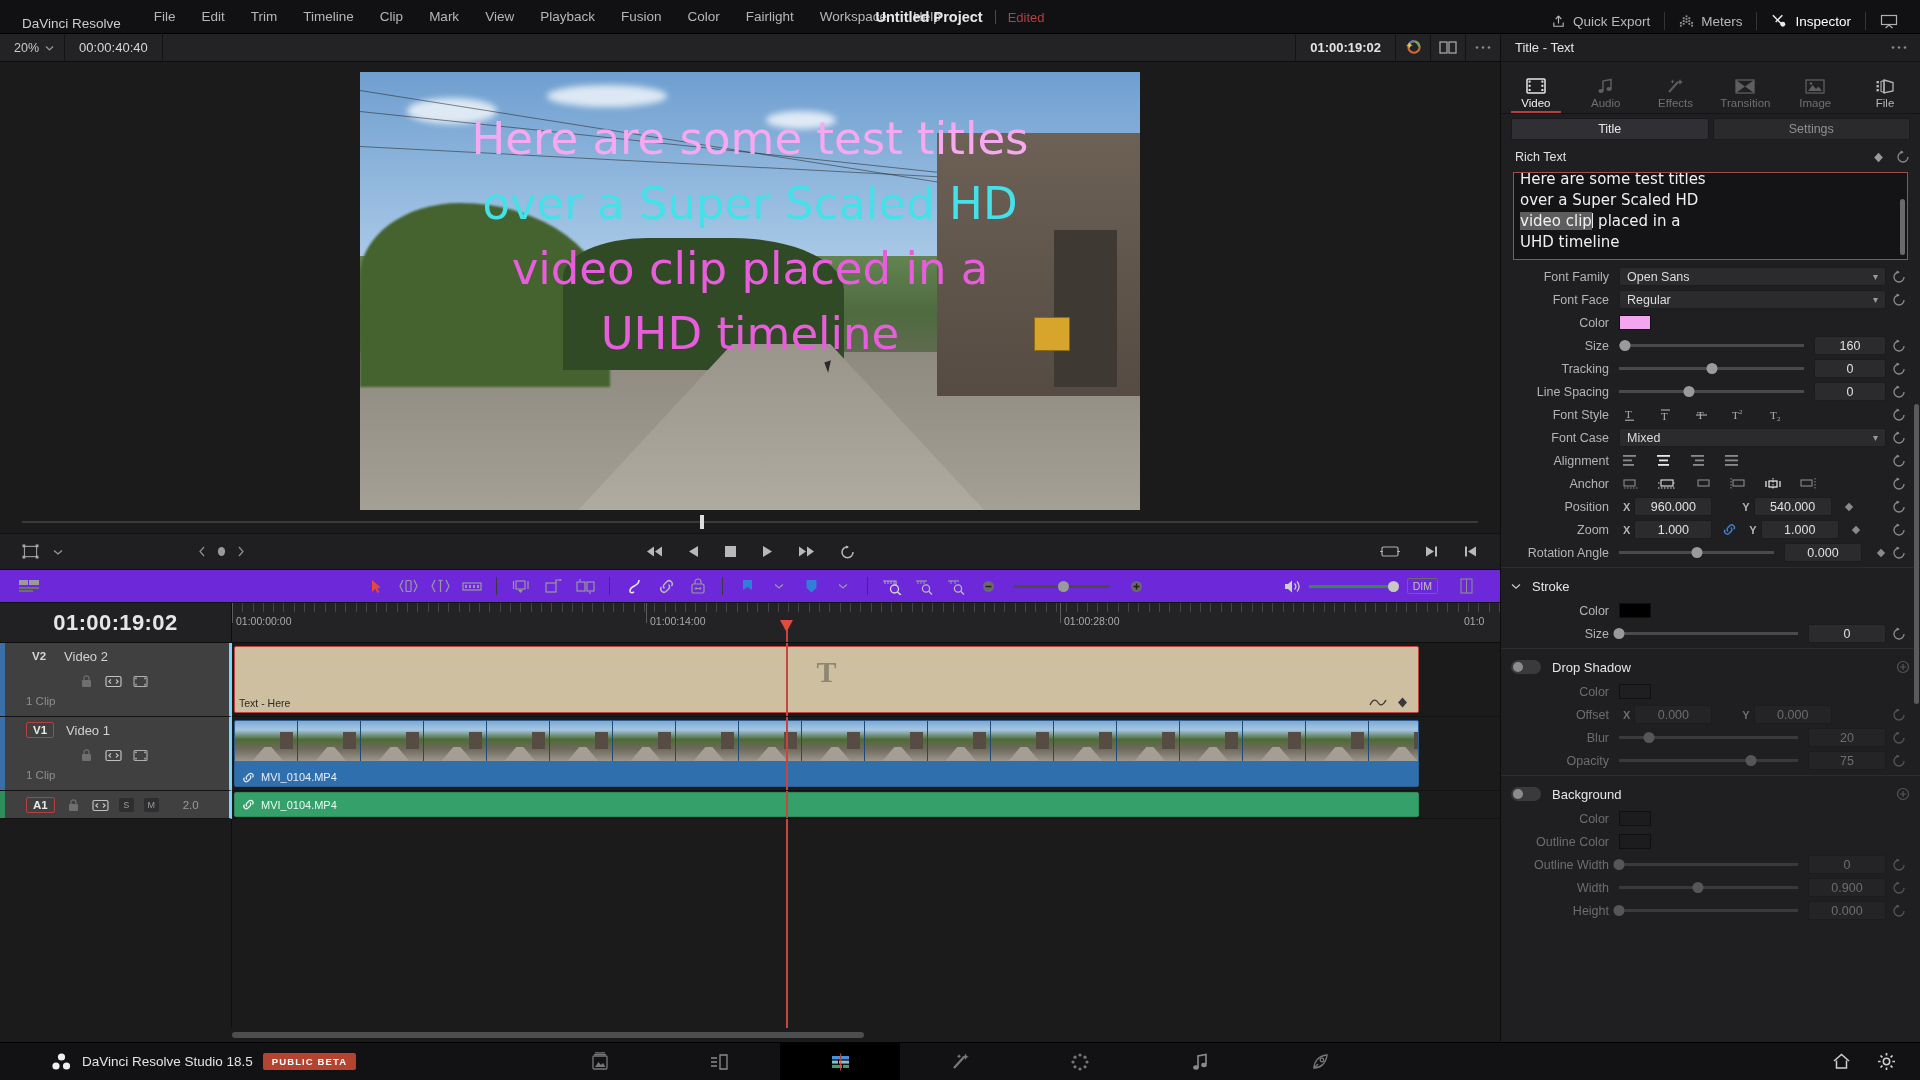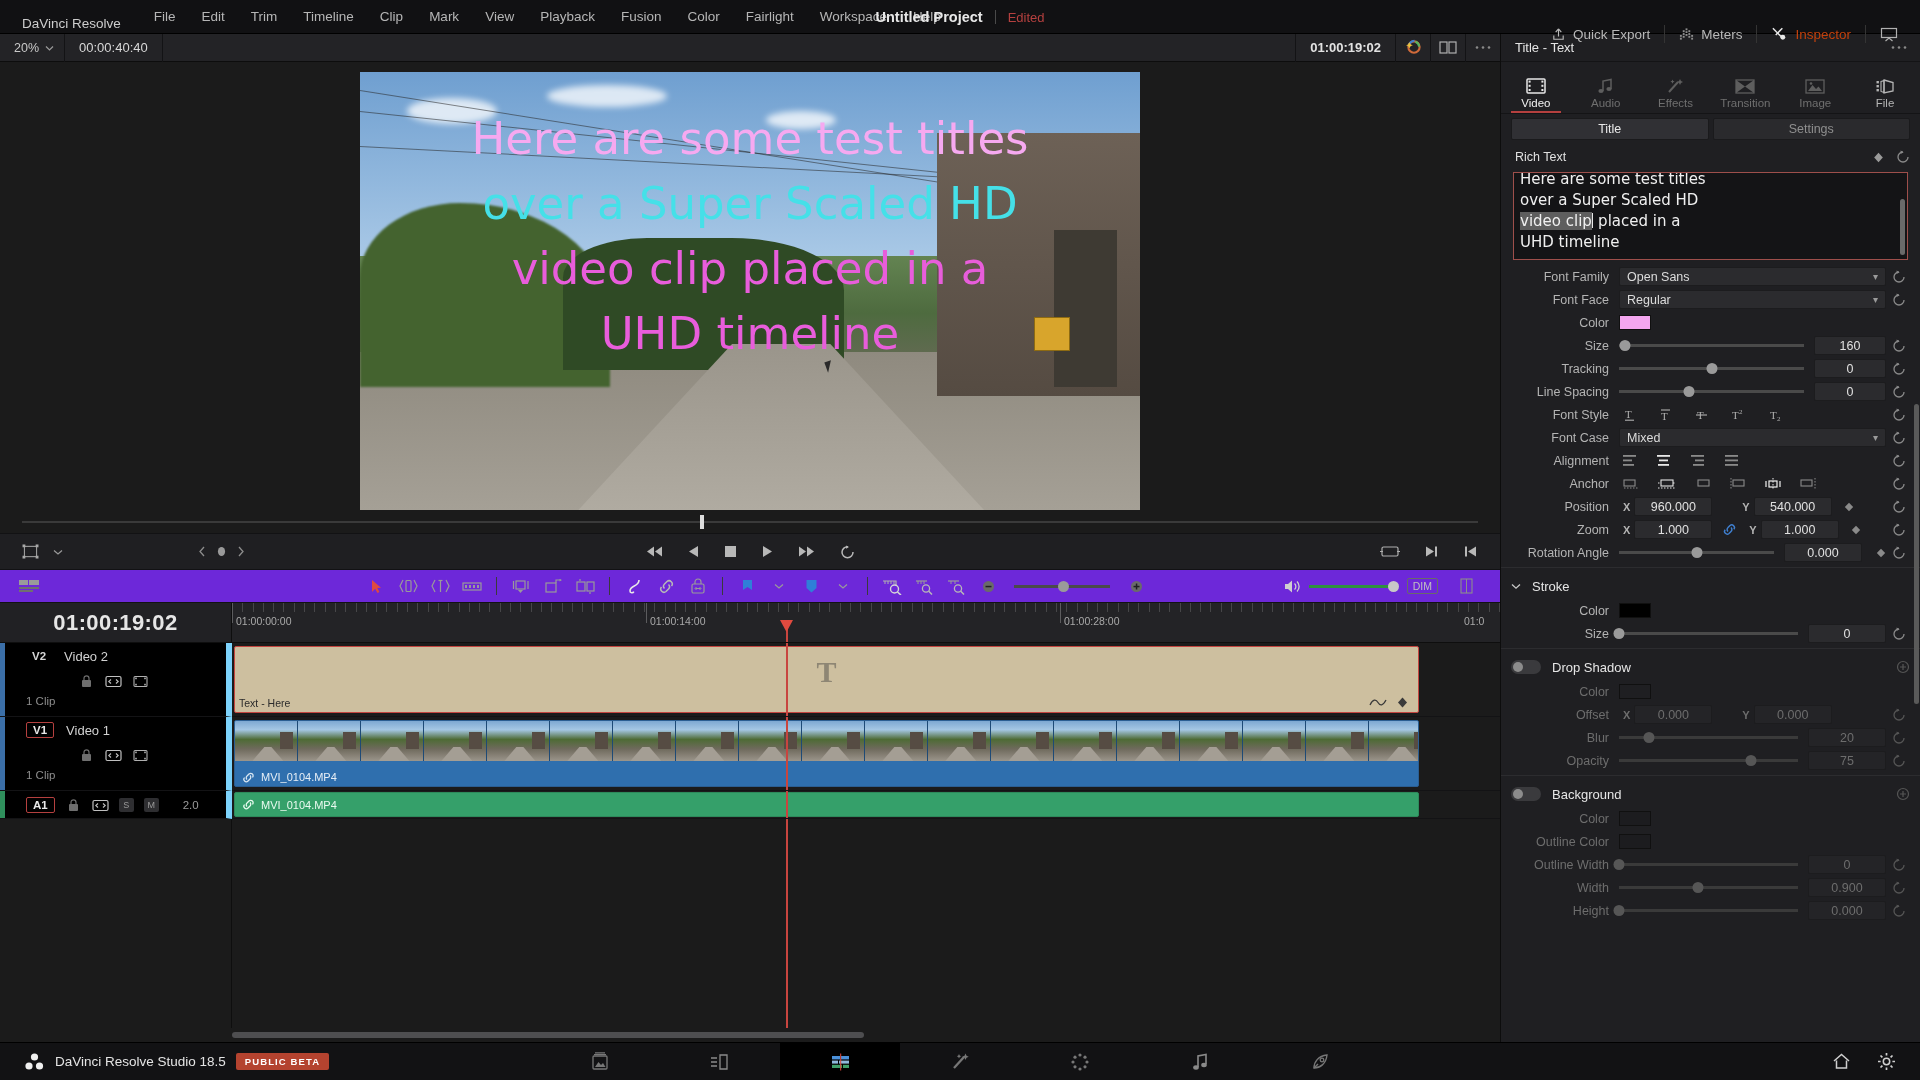--- a/index.html
+++ b/index.html
@@ -22,24 +22,24 @@
   .menu-item { font-size:13.5px; color:#b6b6b6; padding:0 13px; line-height:34px; cursor:default; white-space:nowrap; }
   .menu-item.brand { color:#cdcdcd; padding-left:0; padding-right:20px;margin-top:14px; }
   .menu-center {
     position:absolute; left:0; right:0; top:0; height:34px;
     display:flex; align-items:center; justify-content:center; gap:12px; pointer-events:none;
   }
   .proj-title { font-size:14.5px; color:#e8e8e8; font-weight:bold; pointer-events:auto; }
   .proj-sep { width:1px; height:14px; background:#4a4a4a; }
   .proj-edited { font-size:13px; color:#b5403f; pointer-events:auto; }
   .menu-right {
-    position:absolute; right:0; top:17px; height:34px; display:flex; align-items:center; gap:0; padding-right:8px;
+    position:absolute; right:0; top:4px; height:34px; display:flex; align-items:center; gap:0; padding-right:8px;
   }
   .tb-btn { display:flex; align-items:center; gap:7px; padding:0 14px; height:34px; font-size:13.5px; color:#b9b9b9; }
-  .tb-btn.active { color:#c2410c; }
+  .tb-btn.active { color:#ffffff; }
   .tb-div { width:1px; height:18px; background:#343434; }
 
   
   .body-row { flex:1; display:flex; min-height:0; }
   .left-col { flex:1; display:flex; flex-direction:column; min-width:0; background:#1b1b1b; }
 
   
   .viewer-head {
     height:28px; background:#232326; display:flex; align-items:center;
     border-bottom:1px solid #0d0d0d; position:relative; flex-shrink:0;
@@ -114,21 +114,21 @@
   .tl-tc-box { width:232px; background:#212124; display:flex; align-items:center; justify-content:center;
                border-right:1px solid #0e0e0e; border-bottom:1px solid #0e0e0e; }
   .tl-tc-box span { font-size:22px; color:#e6e6e6; font-weight:bold; letter-spacing:.4px; }
   .ruler { flex:1; background:#232326; position:relative; border-bottom:1px solid #0e0e0e; overflow:hidden; }
   .ruler-ticks { position:absolute; inset:0; background-image:repeating-linear-gradient(to right,#4a4a4c 0 1px,transparent 1px 10.3px); opacity:.9; height:9px; }
   .ruler-lbl { position:absolute; top:12px; font-size:10.5px; color:#a9a9a9; }
   .ruler-maj { position:absolute; top:0; width:1px; height:20px; background:#5c5c5e; }
 
   .tl-scroll { flex:1; display:flex; flex-direction:column; overflow:hidden; position:relative; }
   .track-strip { display:flex; flex-shrink:0; }
-  .track-head { width:232px; flex-shrink:0; background:#000000; border-right:6px solid #7dd3fc; border-bottom:1px solid #131315; position:relative; }
+  .track-head { width:232px; flex-shrink:0; background:#404040; border-right:3px solid #7dd3fc; border-bottom:1px solid #131315; position:relative; }
   .th-accent { position:absolute; left:0; top:0; bottom:0; width:5px; }
   .th-row1 { display:flex; align-items:center; height:26px; padding-left:26px; gap:12px; }
   .tnum { font-size:11.5px; color:#d6d6d6; padding:1px 6px; font-weight:bold; }
   .tnum.sel { border:1px solid #b5403f; border-radius:2px; color:#e8e8e8; }
   .tname { font-size:13px; color:#d2d2d2; }
   .th-row2 { display:flex; align-items:center; height:24px; padding-left:78px; gap:10px; }
   .th-row3 { font-size:11.5px; color:#8e8e8e; padding-left:26px; padding-top:2px; }
   .mini-btn { width:17px; height:14px; display:flex; align-items:center; justify-content:center; }
   .sq-btn { width:15px;height:14px; background:#2e2e31; border-radius:2px; font-size:9px; color:#9a9a9a; display:flex;align-items:center;justify-content:center; }
 
@@ -201,21 +201,21 @@
   .iconrow { display:flex; align-items:center; gap:16px; }
   .toggle { width:30px; height:14px; border-radius:8px; background:#3a3a3d; position:relative; }
   .toggle::after { content:""; position:absolute; left:2px; top:2px; width:10px; height:10px; border-radius:50%; background:#8c8c8c; }
   .sec-sep { border-top:1px solid #2c2c2f; margin:4px 0; }
   .grp-head { height:28px; display:flex; align-items:center; gap:11px; padding:0 10px 0 10px; }
   .grp-head .gt { font-size:13px; color:#e6e6e6; }
   .grp-head .rt { margin-left:auto; }
   .insp-sb { position:absolute; right:1px; top:260px; width:5px; height:300px; background:#5a5a5a; border-radius:3px; }
 
   
-  .statusbar { height:38px; background:#121214; display:flex; align-items:center; position:relative; flex-shrink:0; border-top:1px solid #000; }
+  .statusbar { height:38px; background:#121214; display:flex; align-items:center; position:relative; flex-shrink:0; border-top:1px solid #000;padding-left:27px; }
   .sb-left { display:flex; align-items:center; gap:10px; padding-left:24px; }
   .sb-name { font-size:13.5px; color:#e4e4e4; }
   .beta { background:#b4432f; color:#fff; font-size:9.5px; letter-spacing:1.1px; padding:3px 9px; border-radius:2px; font-weight:bold; }
   .pages { position:absolute; left:0; right:0; display:flex; justify-content:center; align-items:center; gap:0; }
   .page-btn { width:120px; height:38px; display:flex; align-items:center; justify-content:center; }
   .page-btn.active { background:#000; position:relative; }
   .sb-right { margin-left:auto; display:flex; align-items:center; gap:26px; padding-right:24px; }
   svg { display:block; }
 </style>
 </head>

